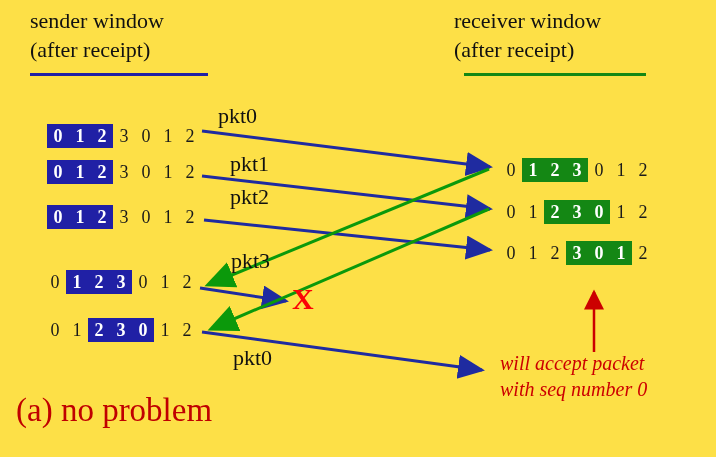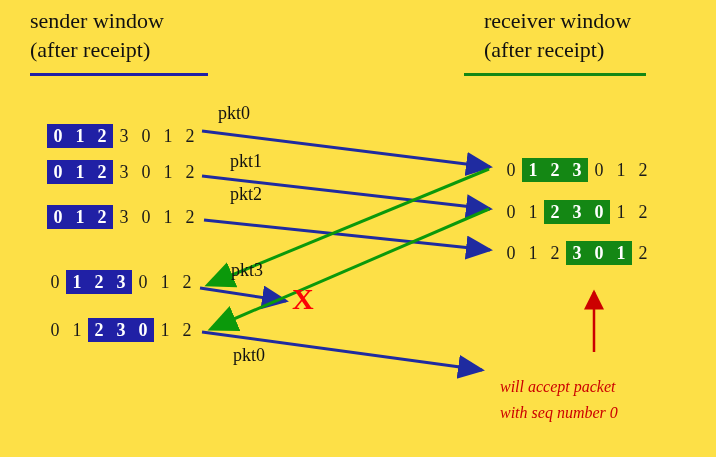--- a/index.html
+++ b/index.html
@@ -15,44 +15,44 @@
   .underline.receiver{background:var(--receiver-window);}
   .seq-row{position:absolute;display:flex;}
   .seq-row .digit{
     width:22px;height:24px;display:flex;align-items:center;justify-content:center;
     font-size:18px;color:#1a1a1a;
   }
   .seq-row .digit.hl{color:#ffffff;font-weight:bold;}
   .seq-row.sender .digit.hl{background:var(--sender-window);}
   .seq-row.receiver .digit.hl{background:var(--receiver-window);}
   .pkt-label{
-    position:absolute;color:#111;font-size:18px;white-space:nowrap;
+    position:absolute;color:#111;font-size:22px;white-space:nowrap;
   }
   .loss-x{
     position:absolute;color:var(--loss-mark);font-size:30px;font-weight:bold;line-height:30px;
   }
   .annotation{
-    position:absolute;color:var(--annotation-red);font-size:16px;line-height:26px;
-    font-style:italic;white-space:pre;margin-top:24px;
+    position:absolute;color:var(--annotation-red);font-size:20px;line-height:26px;
+    font-style:italic;white-space:pre;
   }
   .caption{
     position:absolute;color:var(--caption-red);font-size:33px;white-space:nowrap;
   }
   svg.arrows{position:absolute;left:0;top:0;}
 </style>
 </head>
 <body>
 
 <div id="stage">
 
   <div class="title" style="left:30px;top:6px;">sender window
 (after receipt)</div>
   <div class="underline sender" style="left:30px;top:73px;width:178px;"></div>
 
-  <div class="title" style="left:484px;top:6px;">receiver window
+  <div class="title" style="left:454px;top:6px;">receiver window
 (after receipt)</div>
   <div class="underline receiver" style="left:464px;top:73px;width:182px;"></div>
 
   <div class="seq-row sender" style="left:47px;top:124px;">
       <span class="digit hl">0</span>
       <span class="digit hl">1</span>
       <span class="digit hl">2</span>
       <span class="digit">3</span>
       <span class="digit">0</span>
       <span class="digit">1</span>
@@ -144,22 +144,23 @@
 
     <line x1="489" y1="169" x2="210" y2="284" stroke="var(--ack-arrow)" stroke-width="3" marker-end="url(#head-green)"></line>
     <line x1="489" y1="209" x2="213" y2="328" stroke="var(--ack-arrow)" stroke-width="3" marker-end="url(#head-green)"></line>
 
     <line x1="594" y1="352" x2="594" y2="292" stroke="var(--annotation-red)" stroke-width="2.5" marker-end="url(#head-red)"></line>
   </svg>
 
   <div class="pkt-label" style="left:218px;top:103px;">pkt0</div>
   <div class="pkt-label" style="left:230px;top:151px;">pkt1</div>
   <div class="pkt-label" style="left:230px;top:184px;">pkt2</div>
-  <div class="pkt-label" style="left:231px;top:260px;">pkt3</div>
+  <div class="pkt-label" style="left:231px;top:248px;">pkt3</div>
   <div class="pkt-label" style="left:233px;top:345px;">pkt0</div>
 
   <div class="loss-x" style="left:292px;top:284px;">X</div>
 
   <div class="annotation" style="left:500px;top:350px;">will accept packet
 with seq number 0</div>
 
+  <div class="caption" style="left:16px;top:392px;">(a) no problem</div>
 
 </div>
 
 </body></html>

